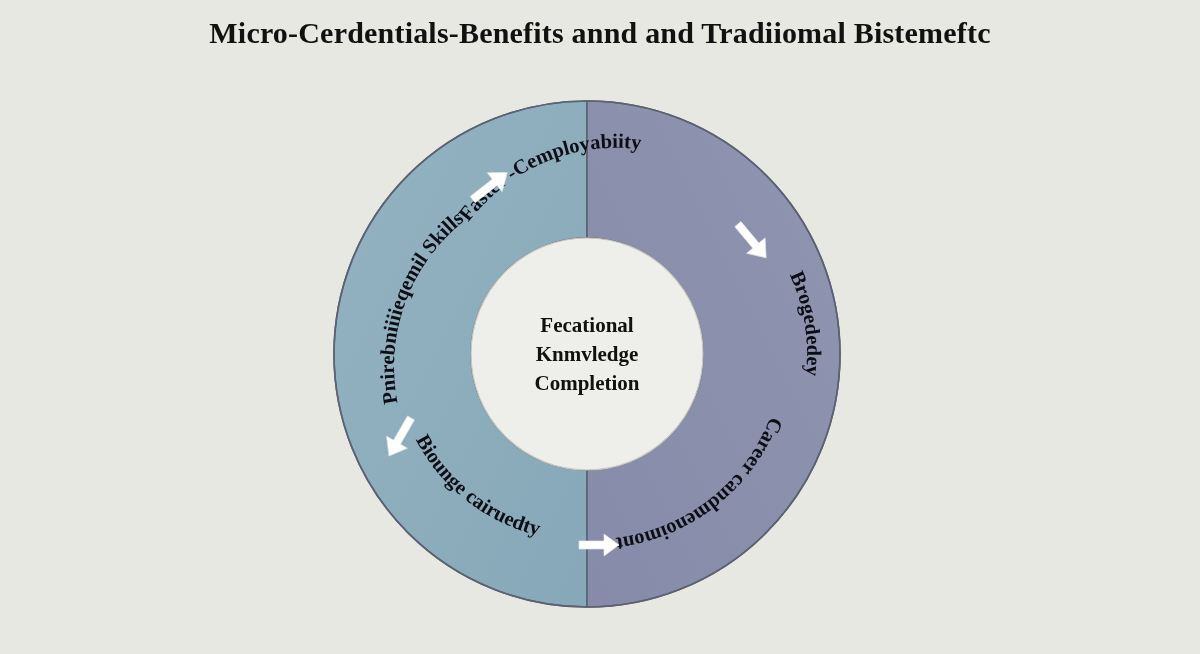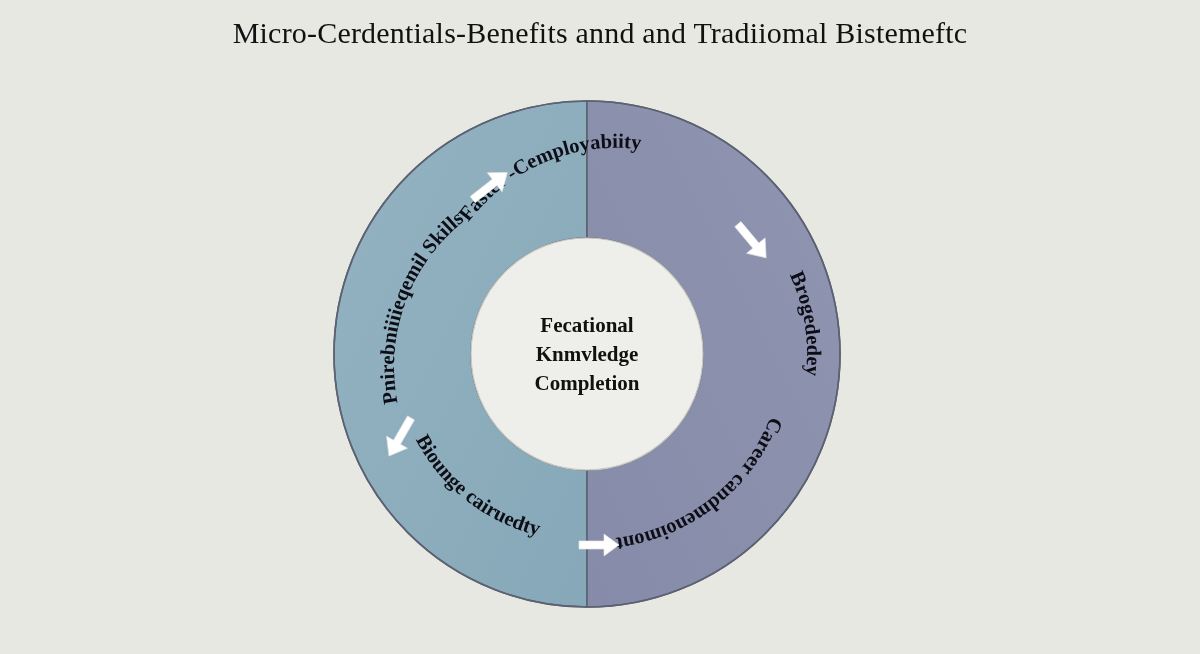--- a/index.html
+++ b/index.html
@@ -21,21 +21,21 @@
     height: 654px;
     background: #e8e8e3;
   }
   #title {
     position: absolute;
     left: 0;
     top: 16px;
     width: 1200px;
     text-align: center;
     font-family: "Liberation Serif", serif;
-    font-weight: normal;
+    font-weight: bold;
     font-size: 30px;
     letter-spacing: 0.2px;
     color: #111111;
     white-space: nowrap;
   }
   svg.diagram {
     position: absolute;
     left: 0;
     top: 0;
     width: 1200px;

